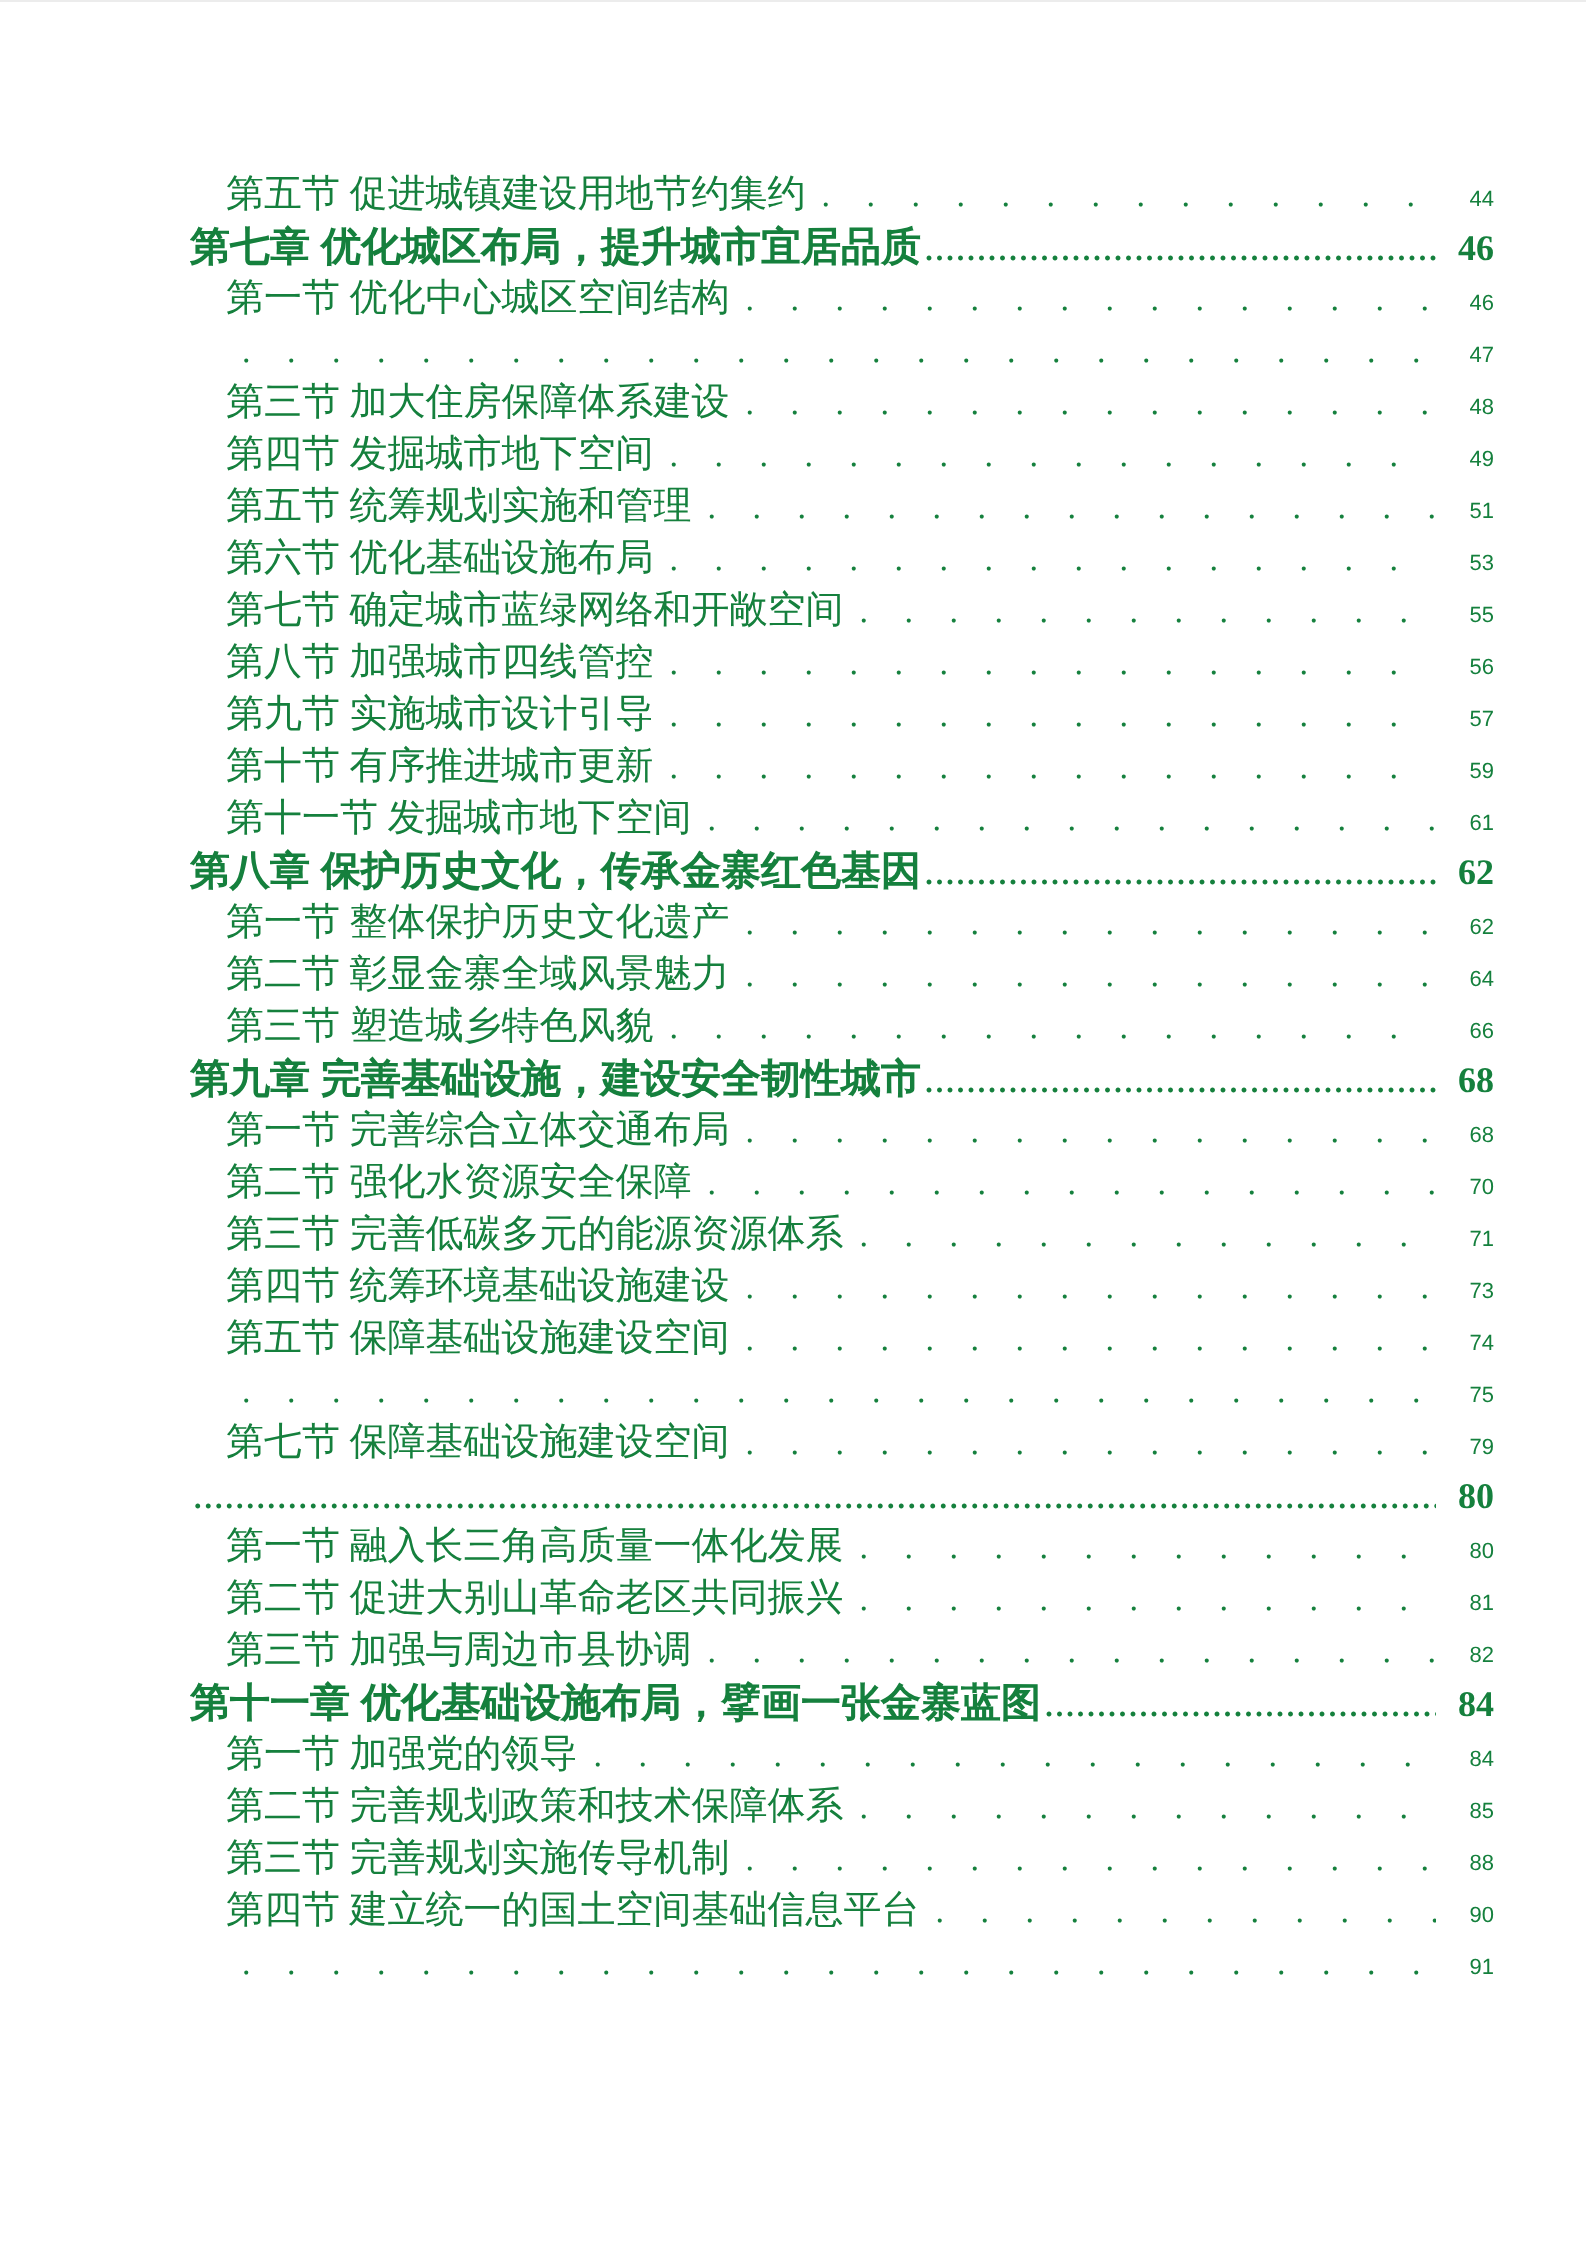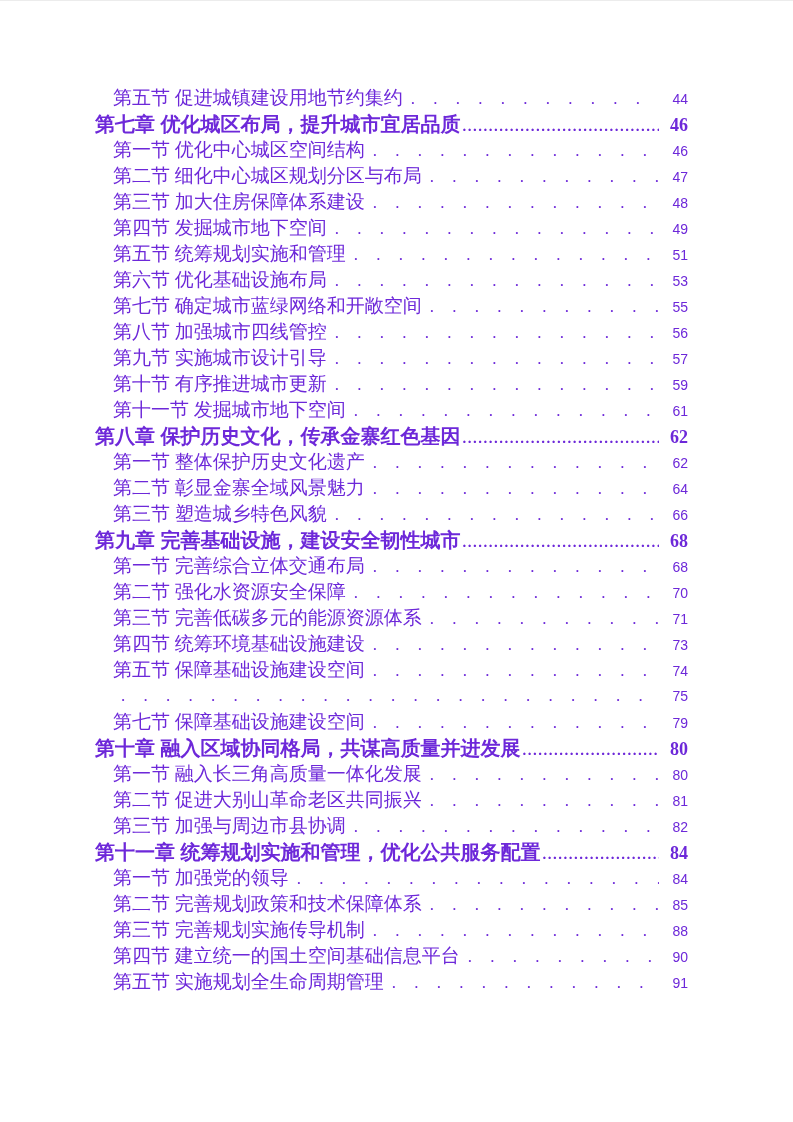--- a/index.html
+++ b/index.html
@@ -10,23 +10,23 @@
   body {
     width: 793px;
     height: 1122px;
     overflow: hidden;
     border-top: 1px solid #ececec;
   }
   .doc-page {
     box-sizing: border-box;
     width: 793px;
     height: 816px;
-    padding: 84px 105px 0 95px;
+    padding: 84px 46px 0 95px;
     background: #ffffff;
-    color: #6d28d9;
+    color: #15803d;
   }
   .toc {
     display: block;
   }
   .toc-row {
     display: flex;
     align-items: baseline;
     height: 26px;
     line-height: 26px;
     overflow: hidden;
@@ -68,21 +68,21 @@
   }
   .toc-page-num {
     flex: 0 0 auto;
     white-space: nowrap;
     text-align: right;
     min-width: 26px;
     padding-left: 3px;
   }
   .section .toc-page-num {
     font-family: "Liberation Sans", sans-serif;
-    font-size: 14px;
+    font-size: 11px;
     font-weight: 400;
   }
   .chapter .toc-page-num {
     font-family: "Liberation Serif", serif;
     font-size: 18px;
     font-weight: 700;
   }
 </style>
 </head>
 <body>
@@ -98,21 +98,20 @@
         <span class="toc-label">第七章 优化城区布局，提升城市宜居品质</span>
         <span class="toc-leader">........................................................................................................................................................................................................</span>
         <span class="toc-page-num">46</span>
       </div>
       <div class="toc-row section">
         <span class="toc-label">第一节 优化中心城区空间结构</span>
         <span class="toc-leader">. . . . . . . . . . . . . . . . . . . . . . . . . . . . . . . . . . . . . . . . . . . . . . . . . . . . . . . . . . . . . . . . . . . . . . . . . . . . . . . . . . . . . . . . . . . . . . . . . . . . . . . . . . . . . . . . . . . . . . . . </span>
         <span class="toc-page-num">46</span>
       </div>
       <div class="toc-row section">
-        <span class="toc-label">第二节 细化中心城区规划分区与布局</span>
         <span class="toc-leader">. . . . . . . . . . . . . . . . . . . . . . . . . . . . . . . . . . . . . . . . . . . . . . . . . . . . . . . . . . . . . . . . . . . . . . . . . . . . . . . . . . . . . . . . . . . . . . . . . . . . . . . . . . . . . . . . . . . . . . . . </span>
         <span class="toc-page-num">47</span>
       </div>
       <div class="toc-row section">
         <span class="toc-label">第三节 加大住房保障体系建设</span>
         <span class="toc-leader">. . . . . . . . . . . . . . . . . . . . . . . . . . . . . . . . . . . . . . . . . . . . . . . . . . . . . . . . . . . . . . . . . . . . . . . . . . . . . . . . . . . . . . . . . . . . . . . . . . . . . . . . . . . . . . . . . . . . . . . . </span>
         <span class="toc-page-num">48</span>
       </div>
       <div class="toc-row section">
         <span class="toc-label">第四节 发掘城市地下空间</span>
@@ -207,41 +206,40 @@
       <div class="toc-row section">
         <span class="toc-leader">. . . . . . . . . . . . . . . . . . . . . . . . . . . . . . . . . . . . . . . . . . . . . . . . . . . . . . . . . . . . . . . . . . . . . . . . . . . . . . . . . . . . . . . . . . . . . . . . . . . . . . . . . . . . . . . . . . . . . . . . </span>
         <span class="toc-page-num">75</span>
       </div>
       <div class="toc-row section">
         <span class="toc-label">第七节 保障基础设施建设空间</span>
         <span class="toc-leader">. . . . . . . . . . . . . . . . . . . . . . . . . . . . . . . . . . . . . . . . . . . . . . . . . . . . . . . . . . . . . . . . . . . . . . . . . . . . . . . . . . . . . . . . . . . . . . . . . . . . . . . . . . . . . . . . . . . . . . . . </span>
         <span class="toc-page-num">79</span>
       </div>
       <div class="toc-row chapter">
-        <span class="toc-label">第十章 融入区域协同格局，共谋高质量并进发展</span>
         <span class="toc-leader">........................................................................................................................................................................................................</span>
         <span class="toc-page-num">80</span>
       </div>
       <div class="toc-row section">
         <span class="toc-label">第一节 融入长三角高质量一体化发展</span>
         <span class="toc-leader">. . . . . . . . . . . . . . . . . . . . . . . . . . . . . . . . . . . . . . . . . . . . . . . . . . . . . . . . . . . . . . . . . . . . . . . . . . . . . . . . . . . . . . . . . . . . . . . . . . . . . . . . . . . . . . . . . . . . . . . . </span>
         <span class="toc-page-num">80</span>
       </div>
       <div class="toc-row section">
         <span class="toc-label">第二节 促进大别山革命老区共同振兴</span>
         <span class="toc-leader">. . . . . . . . . . . . . . . . . . . . . . . . . . . . . . . . . . . . . . . . . . . . . . . . . . . . . . . . . . . . . . . . . . . . . . . . . . . . . . . . . . . . . . . . . . . . . . . . . . . . . . . . . . . . . . . . . . . . . . . . </span>
         <span class="toc-page-num">81</span>
       </div>
       <div class="toc-row section">
         <span class="toc-label">第三节 加强与周边市县协调</span>
         <span class="toc-leader">. . . . . . . . . . . . . . . . . . . . . . . . . . . . . . . . . . . . . . . . . . . . . . . . . . . . . . . . . . . . . . . . . . . . . . . . . . . . . . . . . . . . . . . . . . . . . . . . . . . . . . . . . . . . . . . . . . . . . . . . </span>
         <span class="toc-page-num">82</span>
       </div>
       <div class="toc-row chapter">
-        <span class="toc-label">第十一章 统筹规划实施和管理，优化公共服务配置</span>
+        <span class="toc-label">第十一章 优化基础设施布局，擘画一张金寨蓝图</span>
         <span class="toc-leader">........................................................................................................................................................................................................</span>
         <span class="toc-page-num">84</span>
       </div>
       <div class="toc-row section">
         <span class="toc-label">第一节 加强党的领导</span>
         <span class="toc-leader">. . . . . . . . . . . . . . . . . . . . . . . . . . . . . . . . . . . . . . . . . . . . . . . . . . . . . . . . . . . . . . . . . . . . . . . . . . . . . . . . . . . . . . . . . . . . . . . . . . . . . . . . . . . . . . . . . . . . . . . . </span>
         <span class="toc-page-num">84</span>
       </div>
       <div class="toc-row section">
         <span class="toc-label">第二节 完善规划政策和技术保障体系</span>
@@ -252,18 +250,17 @@
         <span class="toc-label">第三节 完善规划实施传导机制</span>
         <span class="toc-leader">. . . . . . . . . . . . . . . . . . . . . . . . . . . . . . . . . . . . . . . . . . . . . . . . . . . . . . . . . . . . . . . . . . . . . . . . . . . . . . . . . . . . . . . . . . . . . . . . . . . . . . . . . . . . . . . . . . . . . . . . </span>
         <span class="toc-page-num">88</span>
       </div>
       <div class="toc-row section">
         <span class="toc-label">第四节 建立统一的国土空间基础信息平台</span>
         <span class="toc-leader">. . . . . . . . . . . . . . . . . . . . . . . . . . . . . . . . . . . . . . . . . . . . . . . . . . . . . . . . . . . . . . . . . . . . . . . . . . . . . . . . . . . . . . . . . . . . . . . . . . . . . . . . . . . . . . . . . . . . . . . . </span>
         <span class="toc-page-num">90</span>
       </div>
       <div class="toc-row section">
-        <span class="toc-label">第五节 实施规划全生命周期管理</span>
         <span class="toc-leader">. . . . . . . . . . . . . . . . . . . . . . . . . . . . . . . . . . . . . . . . . . . . . . . . . . . . . . . . . . . . . . . . . . . . . . . . . . . . . . . . . . . . . . . . . . . . . . . . . . . . . . . . . . . . . . . . . . . . . . . . </span>
         <span class="toc-page-num">91</span>
       </div>
     </div>
 </div>
 
 </body></html>

